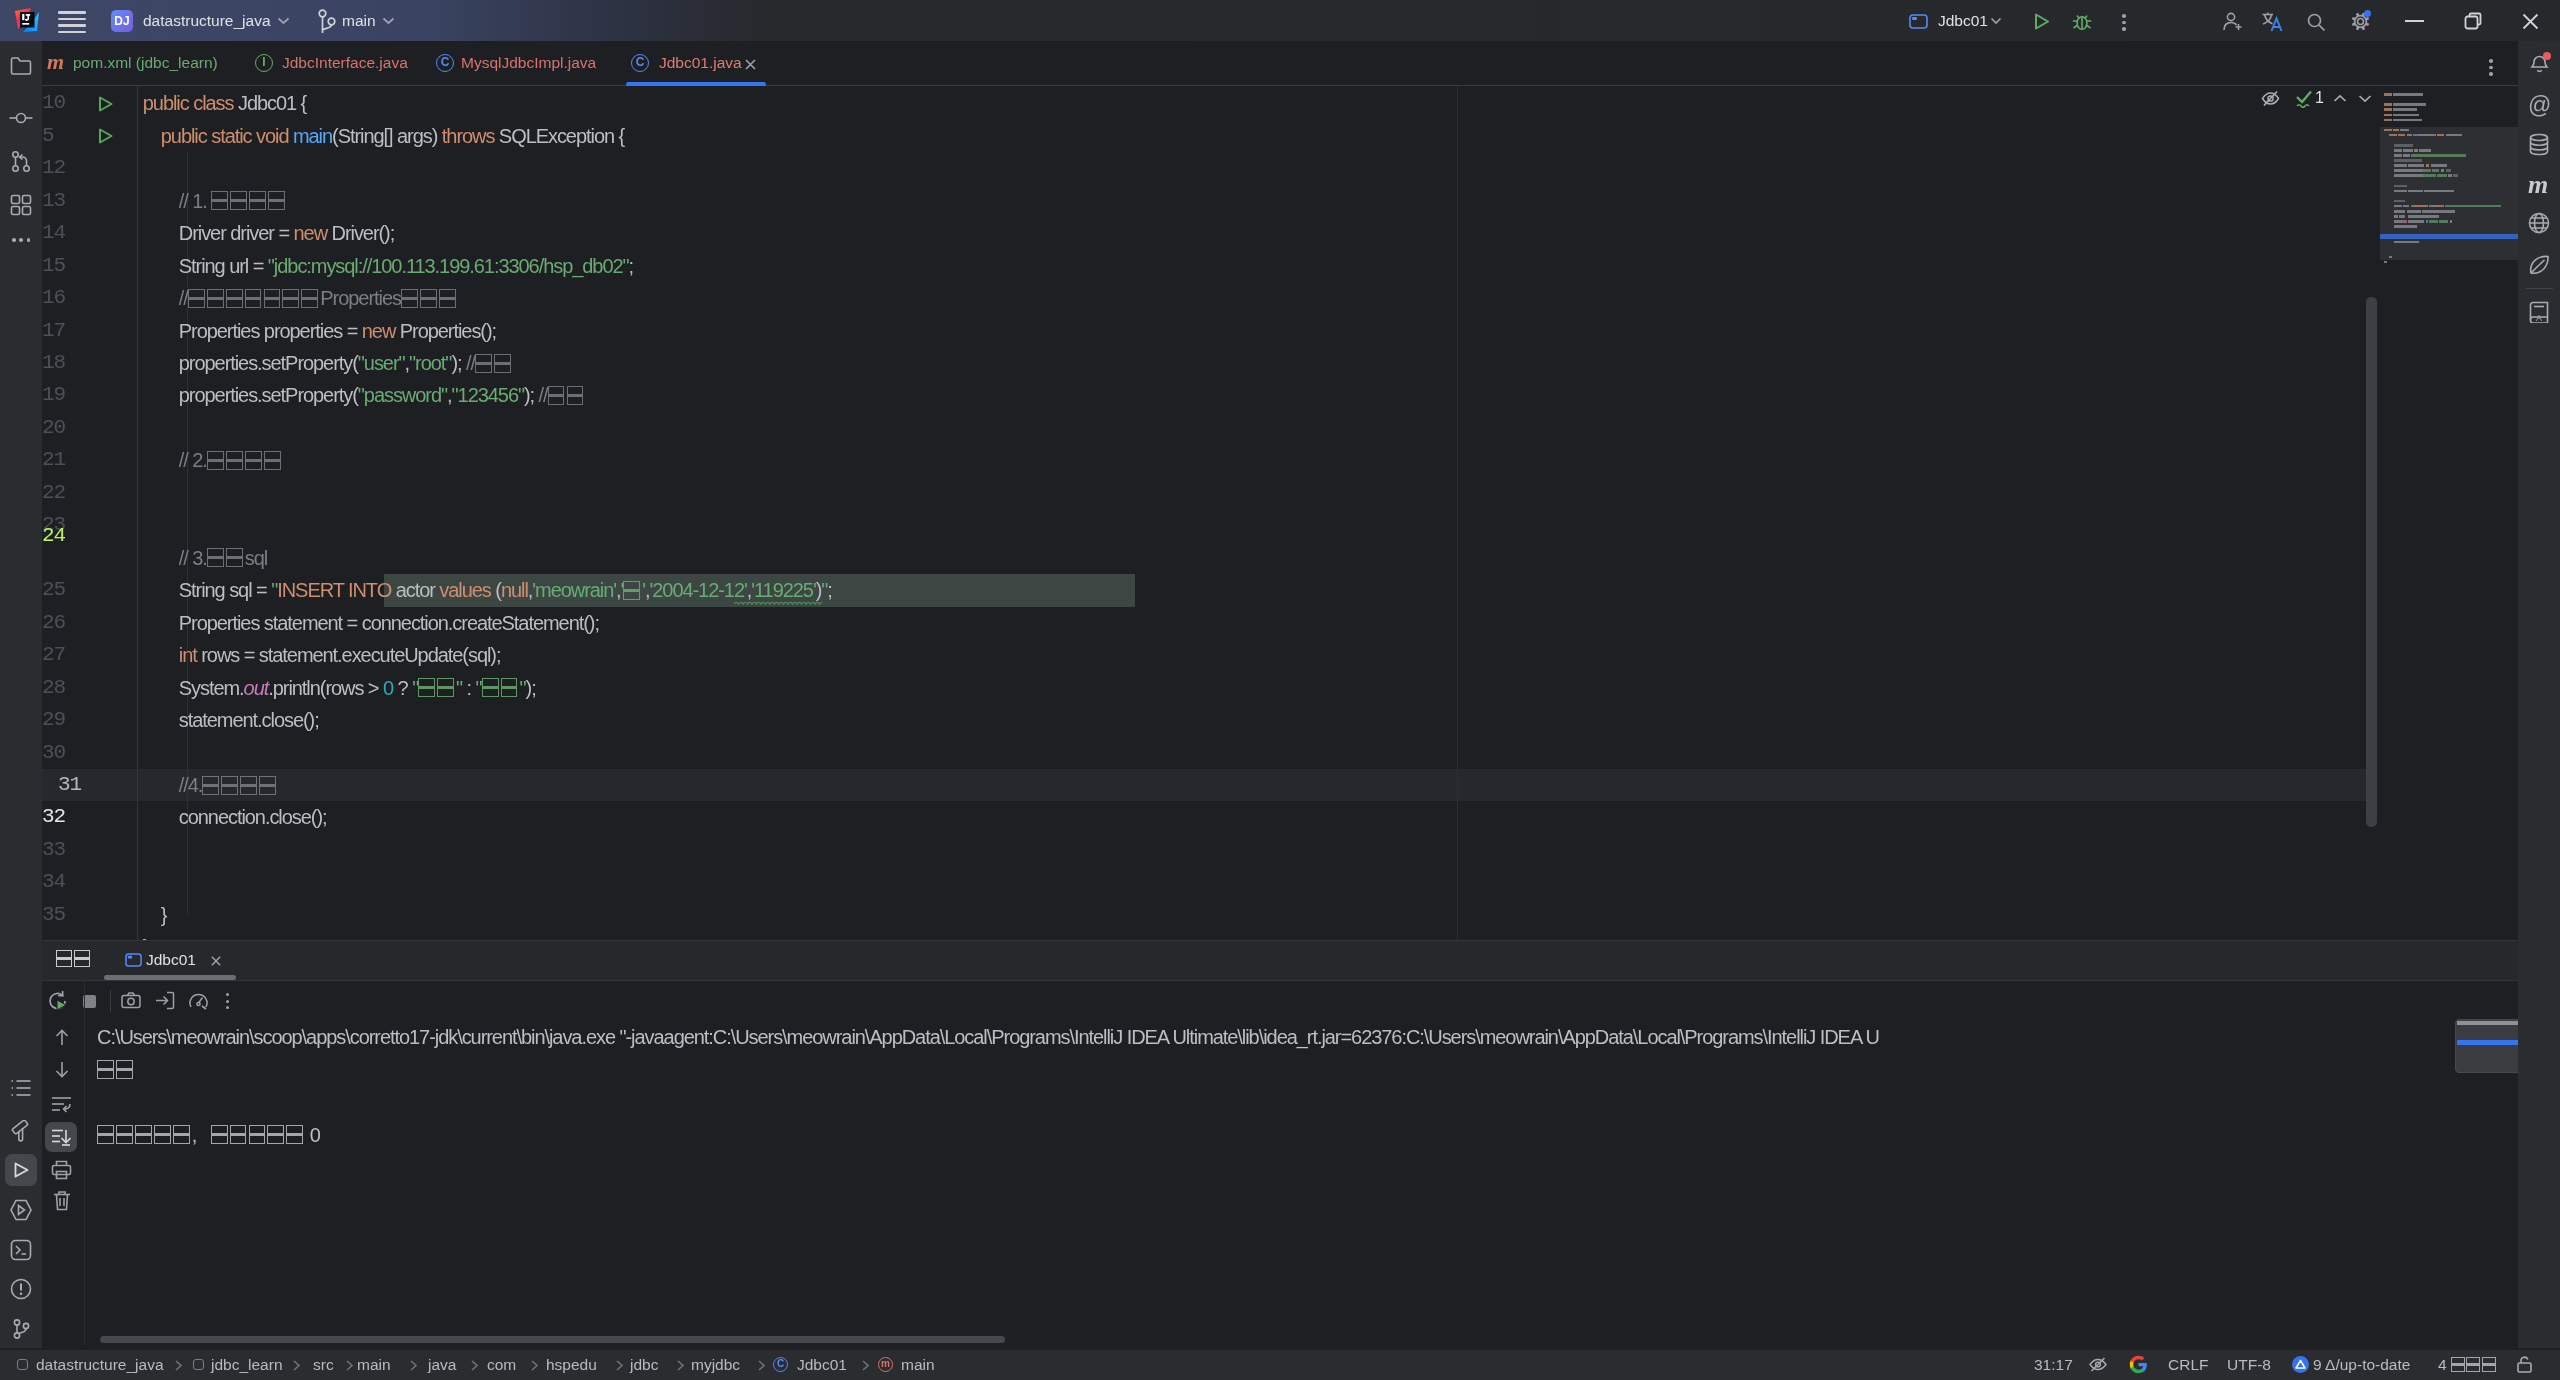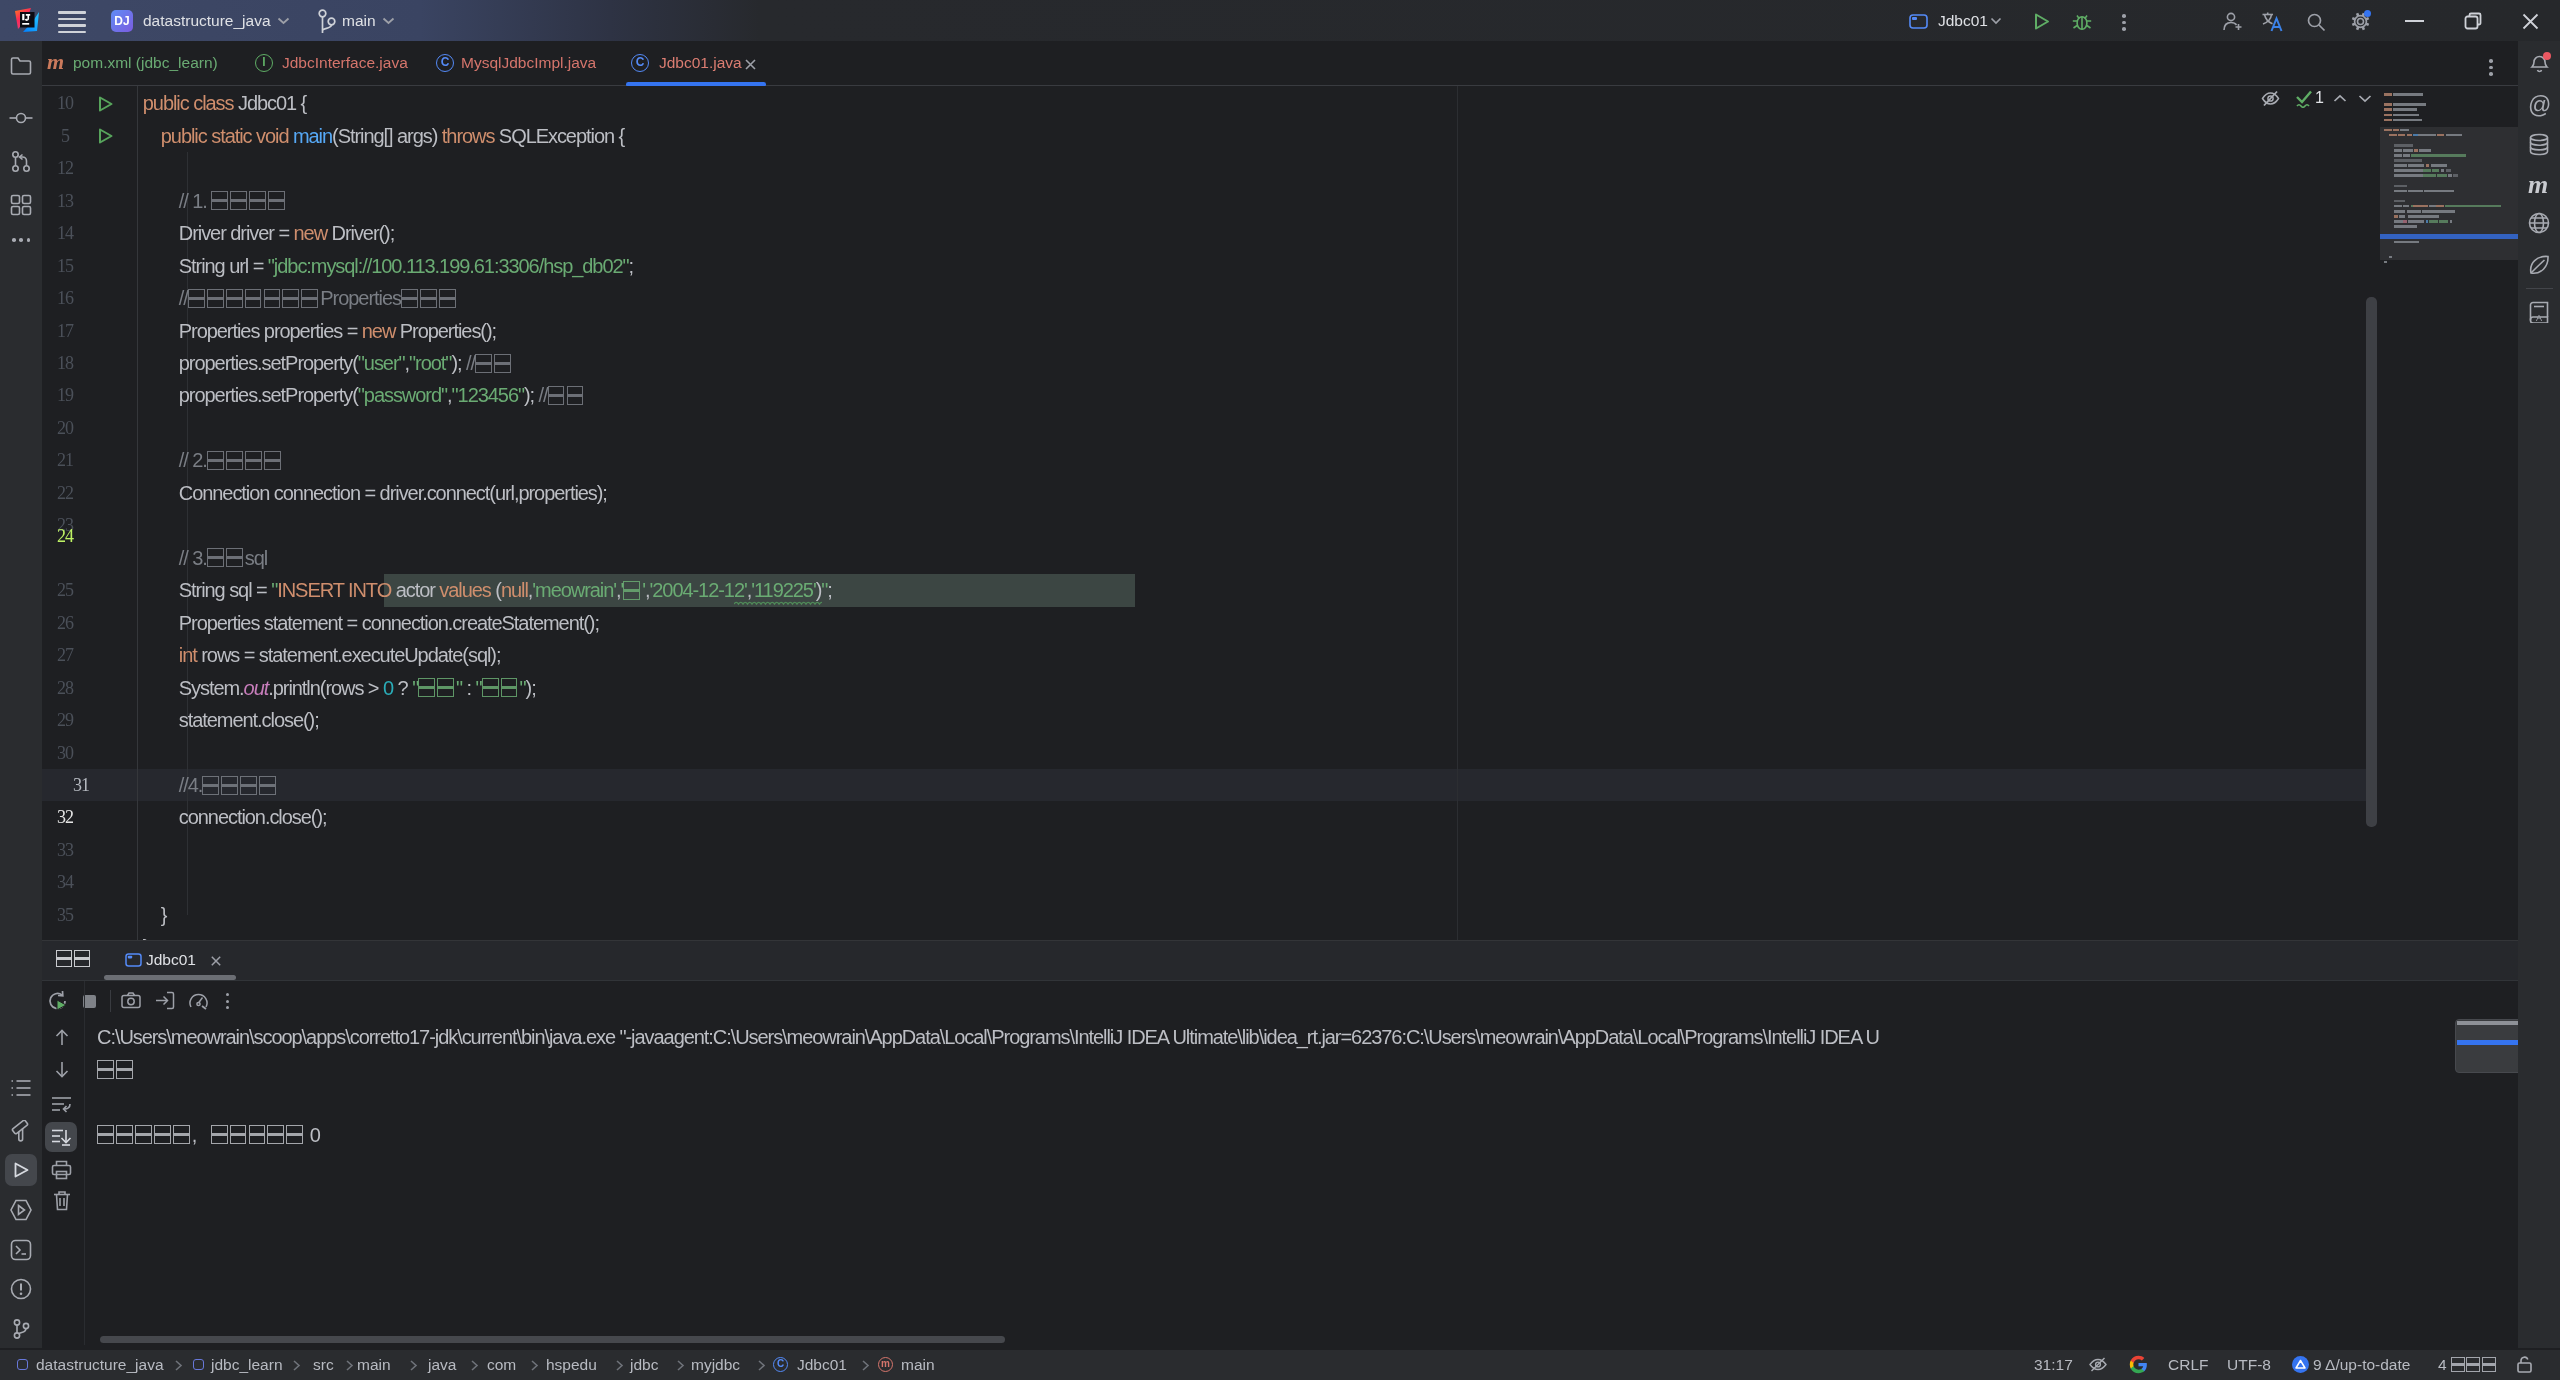--- a/index.html
+++ b/index.html
@@ -11,21 +11,21 @@
  background:linear-gradient(transparent 42%,currentColor 42%,currentColor 58%,transparent 58%);
  vertical-align:-2.5px;opacity:.85;margin-right:2.06px}
 .cjc{display:inline-block;width:18.96px}
 .cju{display:inline-block;box-sizing:border-box;width:13.6px;height:14.5px;border:1.4px solid currentColor;
  background:linear-gradient(transparent 42%,currentColor 42%,currentColor 58%,transparent 58%);
  vertical-align:-1.5px;opacity:.85;margin-right:1.9px}
 .cjh{display:inline-block;box-sizing:border-box;width:15.8px;height:16.5px;border:1.5px solid currentColor;
  background:linear-gradient(transparent 42%,currentColor 42%,currentColor 58%,transparent 58%);
  vertical-align:-2.5px;opacity:.88;margin-right:2.2px}
 .ui{font-size:15.5px;color:#dfe1e5}
-.num{position:absolute;width:46px;left:42px;text-align:center;color:#4b5059;font-family:Liberation Serif, serif;font-size:18px;letter-spacing:-1px;line-height:32.46px}
+.num{position:absolute;width:46px;left:42px;text-align:left;color:#4b5059;font-family:Liberation Mono, monospace;font-size:21px;letter-spacing:-1px;line-height:32.46px}
 svg{display:block}
 </style></head><body>
 <div class="abs" style="left:0;top:0;width:2560px;height:41px;background:linear-gradient(to right,#3e4866 0px,#3a4462 420px,#2e3344 610px,#27292d 760px,#26282b 2560px)">
 <svg class="abs" style="left:14px;top:7px" width="26" height="26" viewBox="0 0 26 26">
 <defs>
         <linearGradient id="lg1" x1="0" y1="0" x2=".6" y2="1">
 <stop offset="0" stop-color="#fc801d"></stop>
           <stop offset=".5" stop-color="#fe2857"></stop>
           <stop offset="1" stop-color="#e3447c"></stop>
         </linearGradient>
@@ -257,21 +257,20 @@
 <div class="mono abs" style="left:100.8px;top:1.3px"><span class="k">public class</span><span class="d"> Jdbc01 {</span></div>
 <div class="mono abs" style="left:100.8px;top:33.8px">    <span class="k">public static void </span><span class="m">main</span><span class="d">(String[] args) </span><span class="k">throws</span><span class="d"> SQLException {</span></div>
 <div class="mono abs" style="left:100.8px;top:98.7px">        <span class="c">// 1. <span class="cj"></span><span class="cj"></span><span class="cj"></span><span class="cj"></span></span></div>
 <div class="mono abs" style="left:100.8px;top:131.1px">        <span class="d">Driver driver = </span><span class="k">new</span><span class="d"> Driver();</span></div>
 <div class="mono abs" style="left:100.8px;top:163.6px">        <span class="d">String url = </span><span class="s">"jdbc:mysql://100.113.199.61:3306/hsp_db02"</span><span class="d">;</span></div>
 <div class="mono abs" style="left:100.8px;top:196.1px">        <span class="c">//<span class="cj"></span><span class="cj"></span><span class="cj"></span><span class="cj"></span><span class="cj"></span><span class="cj"></span><span class="cj"></span>Properties<span class="cj"></span><span class="cj"></span><span class="cj"></span></span></div>
 <div class="mono abs" style="left:100.8px;top:228.5px">        <span class="d">Properties properties = </span><span class="k">new</span><span class="d"> Properties();</span></div>
 <div class="mono abs" style="left:100.8px;top:261.0px">        <span class="d">properties.setProperty(</span><span class="s">"user"</span><span class="d">,</span><span class="s">"root"</span><span class="d">); </span><span class="c">//<span class="cj"></span><span class="cj"></span></span></div>
 <div class="mono abs" style="left:100.8px;top:293.4px">        <span class="d">properties.setProperty(</span><span class="s">"password"</span><span class="d">,</span><span class="s">"123456"</span><span class="d">); </span><span class="c">//<span class="cj"></span><span class="cj"></span></span></div>
 <div class="mono abs" style="left:100.8px;top:358.4px">        <span class="c">// 2.<span class="cj"></span><span class="cj"></span><span class="cj"></span><span class="cj"></span></span></div>
-<div class="mono abs" style="left:100.8px;top:390.8px">        <span class="d">Connection connection = driver.connect(url,properties);</span></div>
 <div class="mono abs" style="left:100.8px;top:455.7px">        <span class="c">// 3.<span class="cj"></span><span class="cj"></span>sql</span></div>
 <div class="mono abs" style="left:100.8px;top:488.2px">        <span class="d">String sql = </span><span class="s">"</span><span class="k">INSERT INTO</span><span class="d"> actor </span><span class="k">values</span><span class="d"> (</span><span class="k">null</span><span class="d">,</span><span class="s">'meowrain'</span><span class="d">,</span><span class="s">'<span class="cj"></span>'</span><span class="d">,</span><span class="s">'2004-12-12'</span><span class="d">,</span><span class="s">'119225'</span><span class="d">)</span><span class="s">"</span><span class="d">;</span></div>
 <div class="mono abs" style="left:100.8px;top:520.7px">        <span class="d">Properties statement = connection.createStatement();</span></div>
 <div class="mono abs" style="left:100.8px;top:553.1px">        <span class="k">int</span><span class="d"> rows = statement.executeUpdate(sql);</span></div>
 <div class="mono abs" style="left:100.8px;top:585.6px">        <span class="d">System.</span><span class="f">out</span><span class="d">.println(rows &gt; </span><span class="n">0</span><span class="d"> ? </span><span class="s">"<span class="cj"></span><span class="cj"></span>"</span><span class="d"> : </span><span class="s">"<span class="cj"></span><span class="cj"></span>"</span><span class="d">);</span></div>
 <div class="mono abs" style="left:100.8px;top:618.0px">        <span class="d">statement.close();</span></div>
 <div class="mono abs" style="left:100.8px;top:683.0px">        <span class="c">//4.<span class="cj"></span><span class="cj"></span><span class="cj"></span><span class="cj"></span></span></div>
 <div class="mono abs" style="left:100.8px;top:715.4px">        <span class="d">connection.close();</span></div>
 <div class="mono abs" style="left:100.8px;top:812.8px">    <span class="d">}</span></div>
 <div class="mono abs" style="left:100.8px;top:845.3px"><span class="d">}</span></div>

